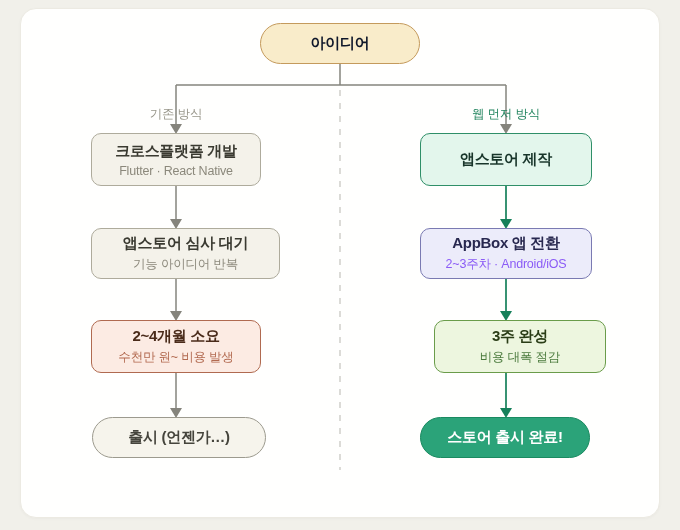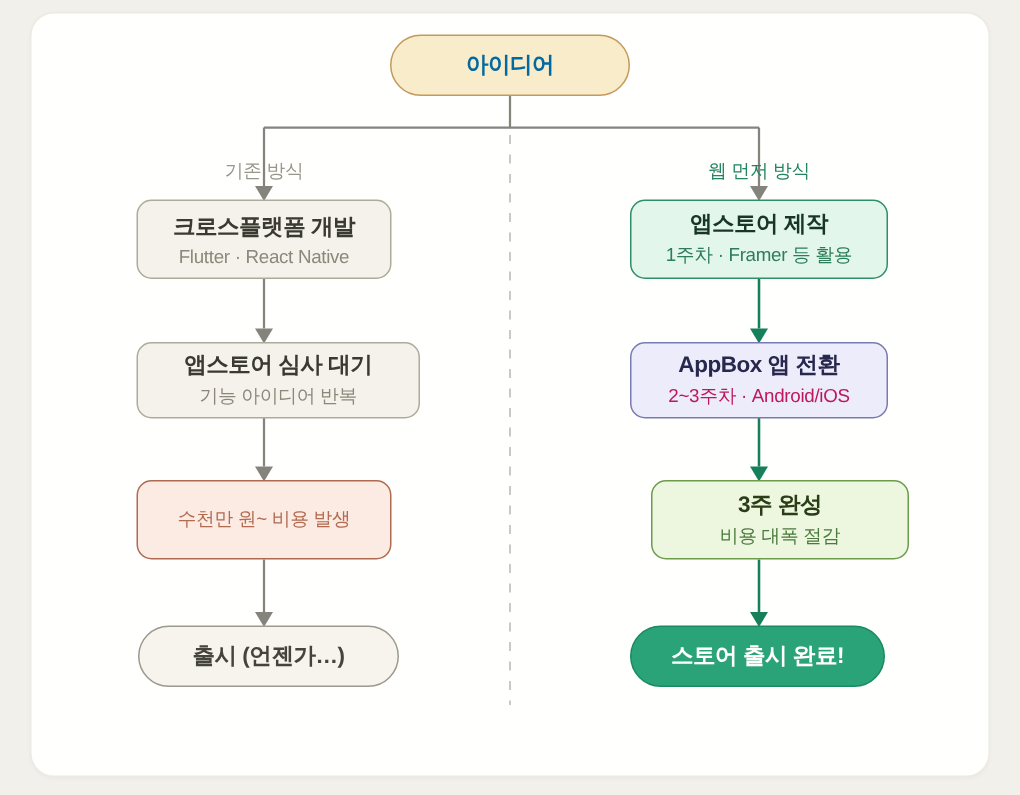--- a/index.html
+++ b/index.html
@@ -16,33 +16,33 @@
   }
   svg.connectors { position:absolute; left:0; top:0; z-index:1; }
   .node {
     position:absolute; z-index:2;
     display:flex; flex-direction:column; align-items:center; justify-content:center;
     gap:3px; border-radius:10px; text-align:center;
   }
   .node .title { font-size:15px; font-weight:bold; letter-spacing:-0.3px; }
   .node .sub   { font-size:12.5px; letter-spacing:-0.2px; }
   .start-pill { background:#f9ecca; border:1.4px solid #c49a5c; border-radius:21px; }
-  .start-pill .title { color:#0369a1; }
+  .start-pill .title { color:#0f172a; }
   .neutral { background:#f4f2ea; border:1.4px solid #aeab9c; }
   .neutral .title { color:#3a3a31; }
   .neutral .sub   { color:#8b887b; }
   .warning { background:#fcebe3; border:1.4px solid #b06a50; }
   .warning .title { color:#4a2b1a; }
   .warning .sub   { color:#b26a50; }
   .mint { background:#e3f6ec; border:1.4px solid #2f8f68; }
   .mint .title { color:#18352a; }
   .mint .sub   { color:#2c7d58; }
   .lavender { background:#ececfa; border:1.4px solid #7a7ab2; }
   .lavender .title { color:#28284f; }
-  .lavender .sub   { color:#be185d; }
+  .lavender .sub   { color:#8b5cf6; }
   .lightgreen { background:#edf6df; border:1.4px solid #6a9c4a;margin-left:14px; }
   .lightgreen .title { color:#2a3d16; }
   .lightgreen .sub   { color:#4a7a3c; }
   .neutral-pill { background:#f6f4ec; border:1.4px solid #9c9a8e; border-radius:22px; }
   .neutral-pill .title { color:#45443c; }
   .success-pill { background:#2ba379; border:1.4px solid #1a8a60; border-radius:22px;text-align:center; }
   .success-pill .title { color:#ffffff; }
   .branch-label {
     position:absolute; z-index:2; width:140px; text-align:center;
     font-size:12.5px; letter-spacing:-0.2px;
@@ -100,29 +100,29 @@
 
 <div class="node neutral" style="left:91px; top:133px; width:170px; height:53px;">
   <div class="title">크로스플랫폼 개발</div>
   <div class="sub">Flutter · React Native</div>
 </div>
 <div class="node neutral" style="left:91px; top:228px; width:189px; height:51px;">
   <div class="title">앱스토어 심사 대기</div>
   <div class="sub">기능 아이디어 반복</div>
 </div>
 <div class="node warning" style="left:91px; top:320px; width:170px; height:53px;">
+  <div class="title">2~4개월 소요</div>
   <div class="sub">수천만 원~ 비용 발생</div>
 </div>
 <div class="node neutral-pill" style="left:92px; top:417px; width:174px; height:41px;">
   <div class="title">출시 (언젠가…)</div>
 </div>
 
 <div class="node mint" style="left:420px; top:133px; width:172px; height:53px;">
   <div class="title">앱스토어 제작</div>
-  <div class="sub">1주차 · Framer 등 활용</div>
 </div>
 <div class="node lavender" style="left:420px; top:228px; width:172px; height:51px;">
   <div class="title">AppBox 앱 전환</div>
   <div class="sub">2~3주차 · Android/iOS</div>
 </div>
 <div class="node lightgreen" style="left:420px; top:320px; width:172px; height:53px;">
   <div class="title">3주 완성</div>
   <div class="sub">비용 대폭 절감</div>
 </div>
 <div class="node success-pill" style="left:420px; top:417px; width:170px; height:41px;">

